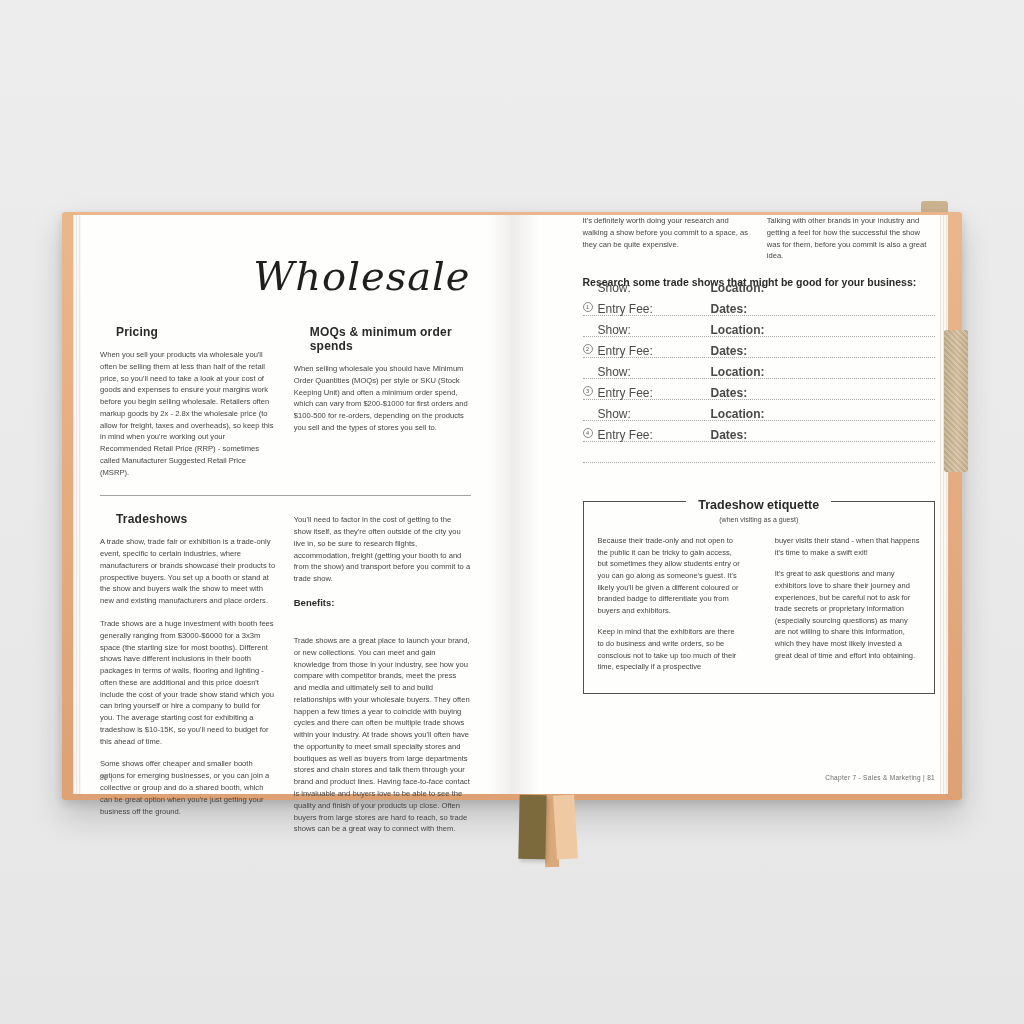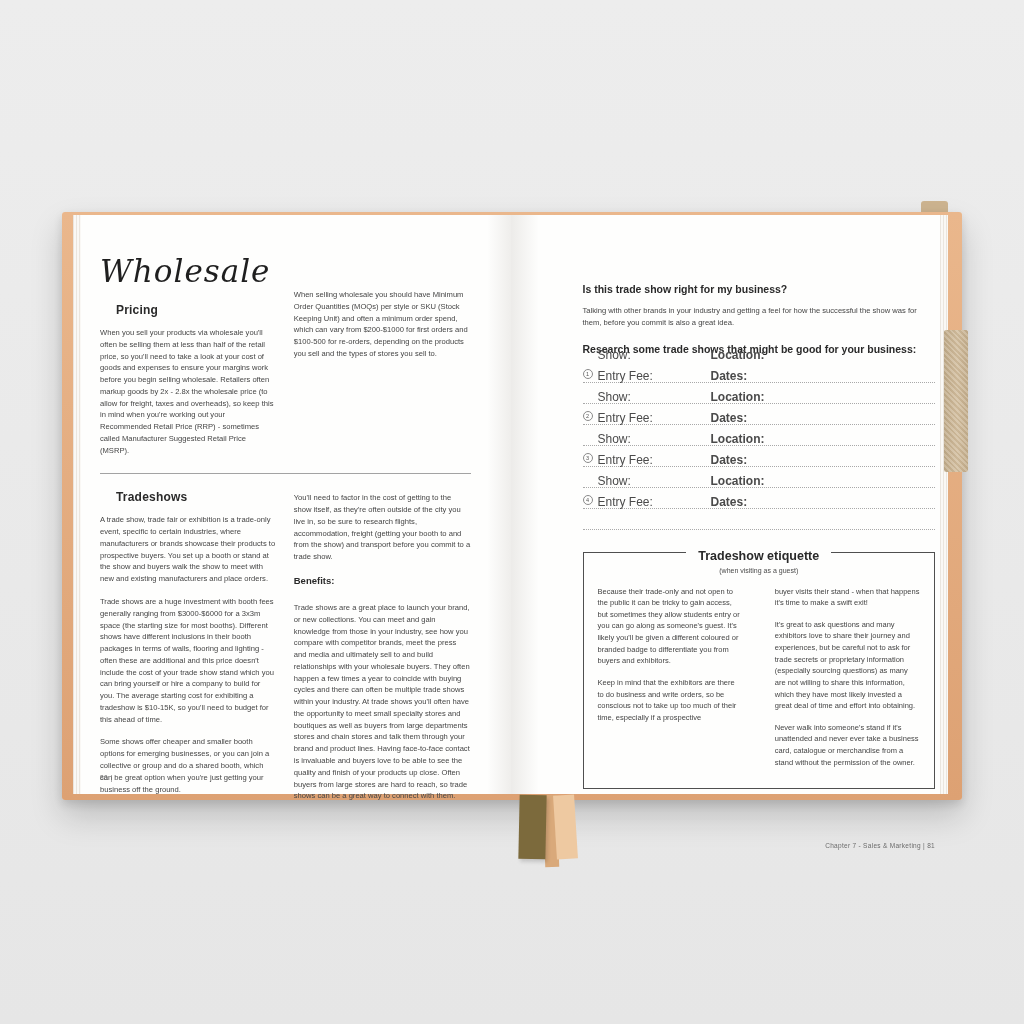--- a/index.html
+++ b/index.html
@@ -60,32 +60,33 @@
     background: linear-gradient(90deg, rgba(60,45,30,.09), rgba(0,0,0,0));
     pointer-events:none;
   }
 
   
   .page-inner-left  { position:relative; height:100%; padding:38px 40px 0 27px; }
   .page-inner-right { position:relative; height:100%; padding:0 13px 0 72px; }
 
   h1.title {
     font-family:"DejaVu Serif", serif; font-style:italic; font-weight:normal;
-    font-size:31px; color:#1f1f1f; text-align:left; letter-spacing:1px;
+    font-size:40px; color:#1f1f1f; text-align:right; letter-spacing:1px;
+    margin-bottom:12px;
   }
   .subtitle {
     font-size:7.6px; line-height:1.65; color:#4a4a4a; text-align:center;
     width:302px; margin:0 auto 24px;
   }
   .cols { display:flex; gap:17px; }
   .col  { flex:1; min-width:0; }
   h2.sec {
     font-size:12px; color:#2a2a2a; letter-spacing:.2px; margin:14px 16px 10px;
   }
-  h3.sub { font-size:9.5px; color:#2a2a2a; margin:12px 0 16px; }
+  h3.sub { font-size:9.5px; color:#2a2a2a; margin:12px 0 27px; }
   p.body { font-size:7.6px; line-height:1.55; color:#454545; margin-bottom:11px; }
   .divider { border-top:1px solid #a3a3a3; margin:6px 0 2px; }
 
   .footer-left  { position:absolute; left:27px; bottom:13px; font-size:6.5px; color:#6b6b6b; letter-spacing:.5px; }
   .footer-right { position:absolute; right:13px; bottom:13px; font-size:6.5px; color:#6b6b6b; letter-spacing:.3px; }
 
   h2.qhead { font-size:10.5px; color:#2a2a2a; margin:68px 0 10px; }
   .qcols { display:flex; gap:16px; margin-bottom:14px; }
   .qcols p { margin-bottom:0; }
   h2.research { font-size:10.5px; color:#2a2a2a; margin:14px 0 7px; }
@@ -100,21 +101,21 @@
   .lbl.first  { left:15px; }
   .lbl.second { left:128px;font-weight:bold; }
   .numbadge {
     position:absolute; left:0; bottom:3px; width:10px; height:10px;
     border:1px solid #8a8a8a; border-radius:50%;
     font-size:5.5px; color:#555; display:flex; align-items:center; justify-content:center;
   }
 
   
   .etiquette {
-    margin-top:22px; border:1px solid #4f4f4f; background:#fefefd;
+    margin-top:38px; border:1px solid #4f4f4f; background:#fefefd;
   }
   .et-title {
     display:block; text-align:center; margin-top:-7px;
   }
   .et-title span {
     display:inline-block; background:#fefefd; padding:0 12px;
     font-size:12.5px; font-weight:bold; color:#2a2a2a;
   }
   .et-sub { text-align:center; font-size:7px; color:#4a4a4a; margin:3px 0 12px; }
   .et-cols { display:flex; gap:32px; padding:0 14px 10px; }
@@ -139,20 +140,21 @@
         <div class="page-inner-left">
 
           <h1 class="title">Wholesale</h1>
 
           <div class="cols">
             <div class="col">
               <h2 class="sec">Pricing</h2>
               <p class="body">When you sell your products via wholesale you'll often be selling them at less than half of the retail price, so you'll need to take a look at your cost of goods and expenses to ensure your margins work before you begin selling wholesale. Retailers often markup goods by 2x - 2.8x the wholesale price (to allow for freight, taxes and overheads), so keep this in mind when you're working out your Recommended Retail Price (RRP) - sometimes called Manufacturer Suggested Retail Price (MSRP).</p>
             </div>
             <div class="col">
+              <h2 class="sec">MOQs &amp; minimum order spends</h2>
               <p class="body">When selling wholesale you should have Minimum Order Quantities (MOQs) per style or SKU (Stock Keeping Unit) and often a minimum order spend, which can vary from $200-$1000 for first orders and $100-500 for re-orders, depending on the products you sell and the types of stores you sell to.</p>
             </div>
           </div>
 
           <div class="divider"></div>
 
           <div class="cols">
             <div class="col">
               <h2 class="sec">Tradeshows</h2>
               <p class="body">A trade show, trade fair or exhibition is a trade-only event, specific to certain industries, where manufacturers or brands showcase their products to prospective buyers. You set up a booth or stand at the show and buyers walk the show to meet with new and existing manufacturers and place orders.</p>
@@ -166,22 +168,24 @@
             </div>
           </div>
 
           <div class="footer-left">80 |</div>
         </div>
       </div>
 
       <div class="page right">
         <div class="page-inner-right">
 
-          <h2 class="qhead">Is this trade show right for my business?</h2>
           <div class="qcols">
+            <div class="col">
+                <p class="body">It's definitely worth doing your research and walking a show before you commit to a space, as they can be quite expensive.</p>
+              </div>
             <div class="col">
                 <p class="body">Talking with other brands in your industry and getting a feel for how the successful the show was for them, before you commit is also a great idea.</p>
               </div>
           </div>
 
           <h2 class="research">Research some trade shows that might be good for your business:</h2>
 
           <div class="form">
 
             <div class="frow">
@@ -232,21 +236,20 @@
             </div>
             <div class="et-sub">(when visiting as a guest)</div>
             <div class="et-cols">
               <div class="col">
                 <p>Because their trade-only and not open to the public it can be tricky to gain access, but sometimes they allow students entry or you can go along as someone's guest. It's likely you'll be given a different coloured or branded badge to differentiate you from buyers and exhibitors.</p>
                 <p>Keep in mind that the exhibitors are there to do business and write orders, so be conscious not to take up too much of their time, especially if a prospective</p>
               </div>
               <div class="col">
                 <p>buyer visits their stand - when that happens it's time to make a swift exit!</p>
                 <p>It's great to ask questions and many exhibitors love to share their journey and experiences, but be careful not to ask for trade secrets or proprietary information (especially sourcing questions) as many are not willing to share this information, which they have most likely invested a great deal of time and effort into obtaining.</p>
-                <p>Never walk into someone's stand if it's unattended and never ever take a business card, catalogue or merchandise from a stand without the permission of the owner.</p>
               </div>
             </div>
           </div>
 
           <div class="footer-right">Chapter 7 - Sales &amp; Marketing  |  81</div>
         </div>
       </div>
 
     </div>
   </div>

